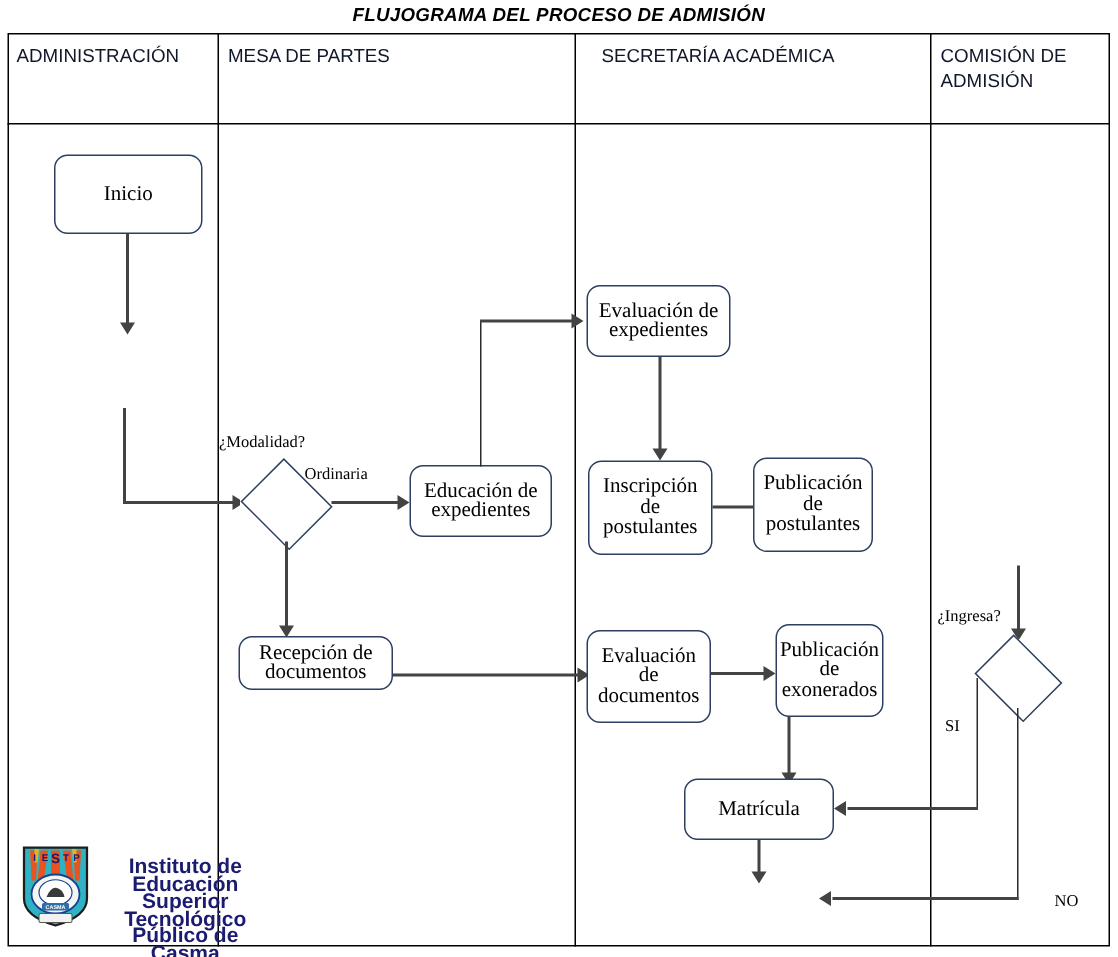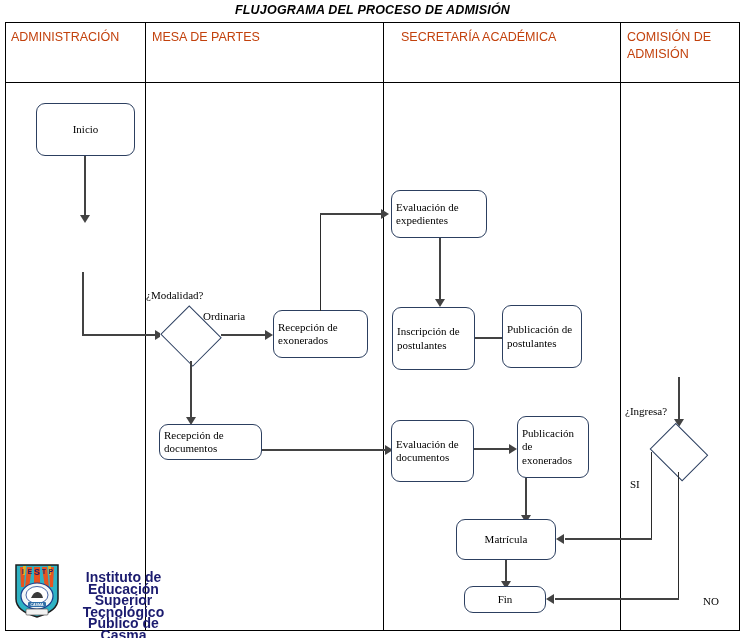--- a/index.html
+++ b/index.html
@@ -17,30 +17,30 @@
   
   .table-frame{
     position:absolute;left:5px;top:22px;width:735px;height:609px;
     border:1px solid #000;box-sizing:border-box;
   }
   .vline{position:absolute;top:22px;width:0;border-left:1px solid #000;height:609px;}
   .hline{position:absolute;left:5px;width:735px;height:0;border-top:1px solid #000;}
 
   .lane-head{
     position:absolute;font-family:"Liberation Sans",sans-serif;
-    font-size:12.5px;color:#c2410c;line-height:17px;
+    font-size:12.5px;color:#0f172a;line-height:17px;
   }
 
   
   .node{
     position:absolute;box-sizing:border-box;
     border:1px solid #2c3f60;border-radius:9px;background:#fff;
     display:flex;align-items:center;justify-content:center;
-    text-align:left;font-family:"Liberation Serif",serif;
-    font-size:11px;line-height:13.5px;color:#000;padding:2px 4px;
+    text-align:center;font-family:"Liberation Serif",serif;
+    font-size:14px;line-height:13.5px;color:#000;padding:2px 4px;
   }
   .diamond{
     position:absolute;box-sizing:border-box;background:#fff;
   }
   .diamond i{
     position:absolute;left:50%;top:50%;width:70.7%;height:70.7%;
     transform:translate(-50%,-50%) rotate(45deg);
     border:1px solid #2c3f60;background:#fff;display:block;
   }
 
@@ -100,21 +100,21 @@
 
   <div class="diamond" style="left:160px;top:308px;width:62px;height:55px;">
       <i></i>
     </div>
 
   <div class="edge-label" style="left:203px;top:310px;">Ordinaria</div>
 
   <div class="ln lnh" style="left:221px;top:334px;width:47px;"></div>
   <div class="arw arw-r" style="left:265px;top:330px;"></div>
 
-  <div class="node" style="left:273px;top:310px;width:95px;height:48px;">Recepción de exonerados</div>
+  <div class="node" style="left:273px;top:310px;width:95px;height:48px;">Educación de expedientes</div>
 
   <div class="ln lnv" style="left:190px;top:361px;height:58px;"></div>
   <div class="arw arw-d" style="left:186px;top:417px;"></div>
 
   <div class="node" style="left:159px;top:424px;width:103px;height:36px;">Recepción de documentos</div>
 
   <div class="ln lnv ln-thin" style="left:320px;top:214px;height:97px;width:1px;"></div>
   <div class="ln lnh" style="left:320px;top:213px;width:63px;"></div>
   <div class="arw arw-r" style="left:381px;top:209px;"></div>
 
@@ -141,21 +141,20 @@
   <div class="node" style="left:517px;top:416px;width:72px;height:62px;">Publicación de exonerados</div>
 
   <div class="ln lnv" style="left:525px;top:478px;height:41px;"></div>
   <div class="arw arw-d" style="left:521px;top:515px;"></div>
 
   <div class="node" style="left:456px;top:519px;width:100px;height:41px;">Matrícula</div>
 
   <div class="ln lnv" style="left:505px;top:560px;height:25px;"></div>
   <div class="arw arw-d" style="left:501px;top:581px;"></div>
 
-  <div class="node" style="left:464px;top:586px;width:82px;height:27px;">Fin</div>
 
 
   <div class="ln lnv" style="left:678px;top:377px;height:45px;"></div>
   <div class="arw arw-d" style="left:674px;top:419px;"></div>
 
   <div class="edge-label" style="left:625px;top:405px;">¿Ingresa?</div>
 
   <div class="diamond" style="left:648px;top:427px;width:62px;height:49px;">
       <i></i>
     </div>

